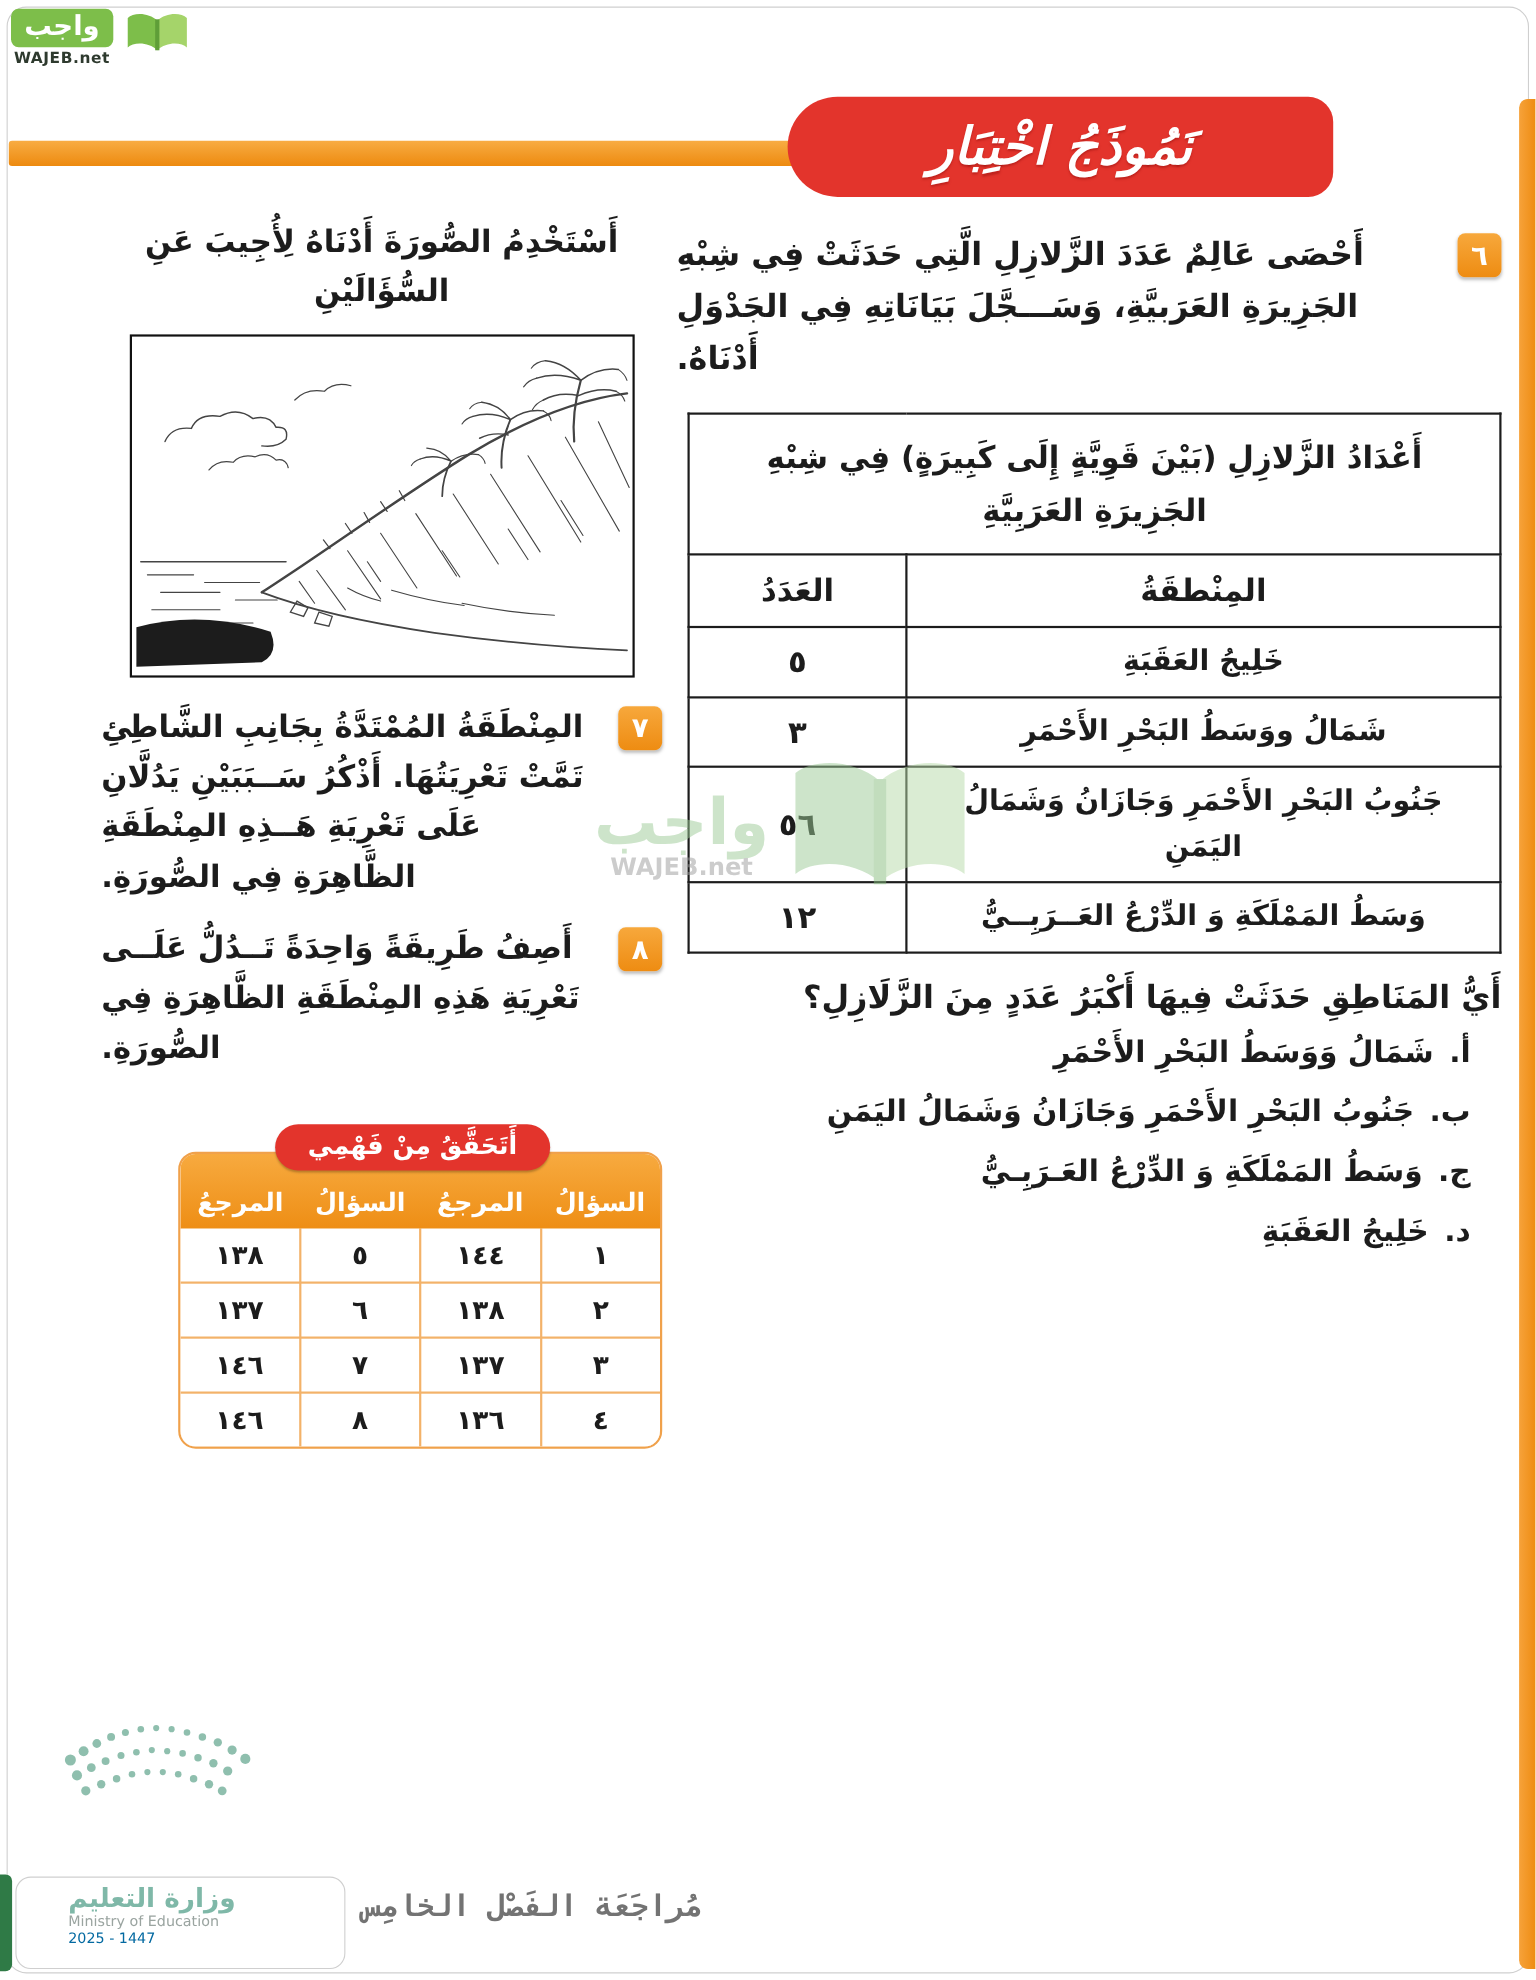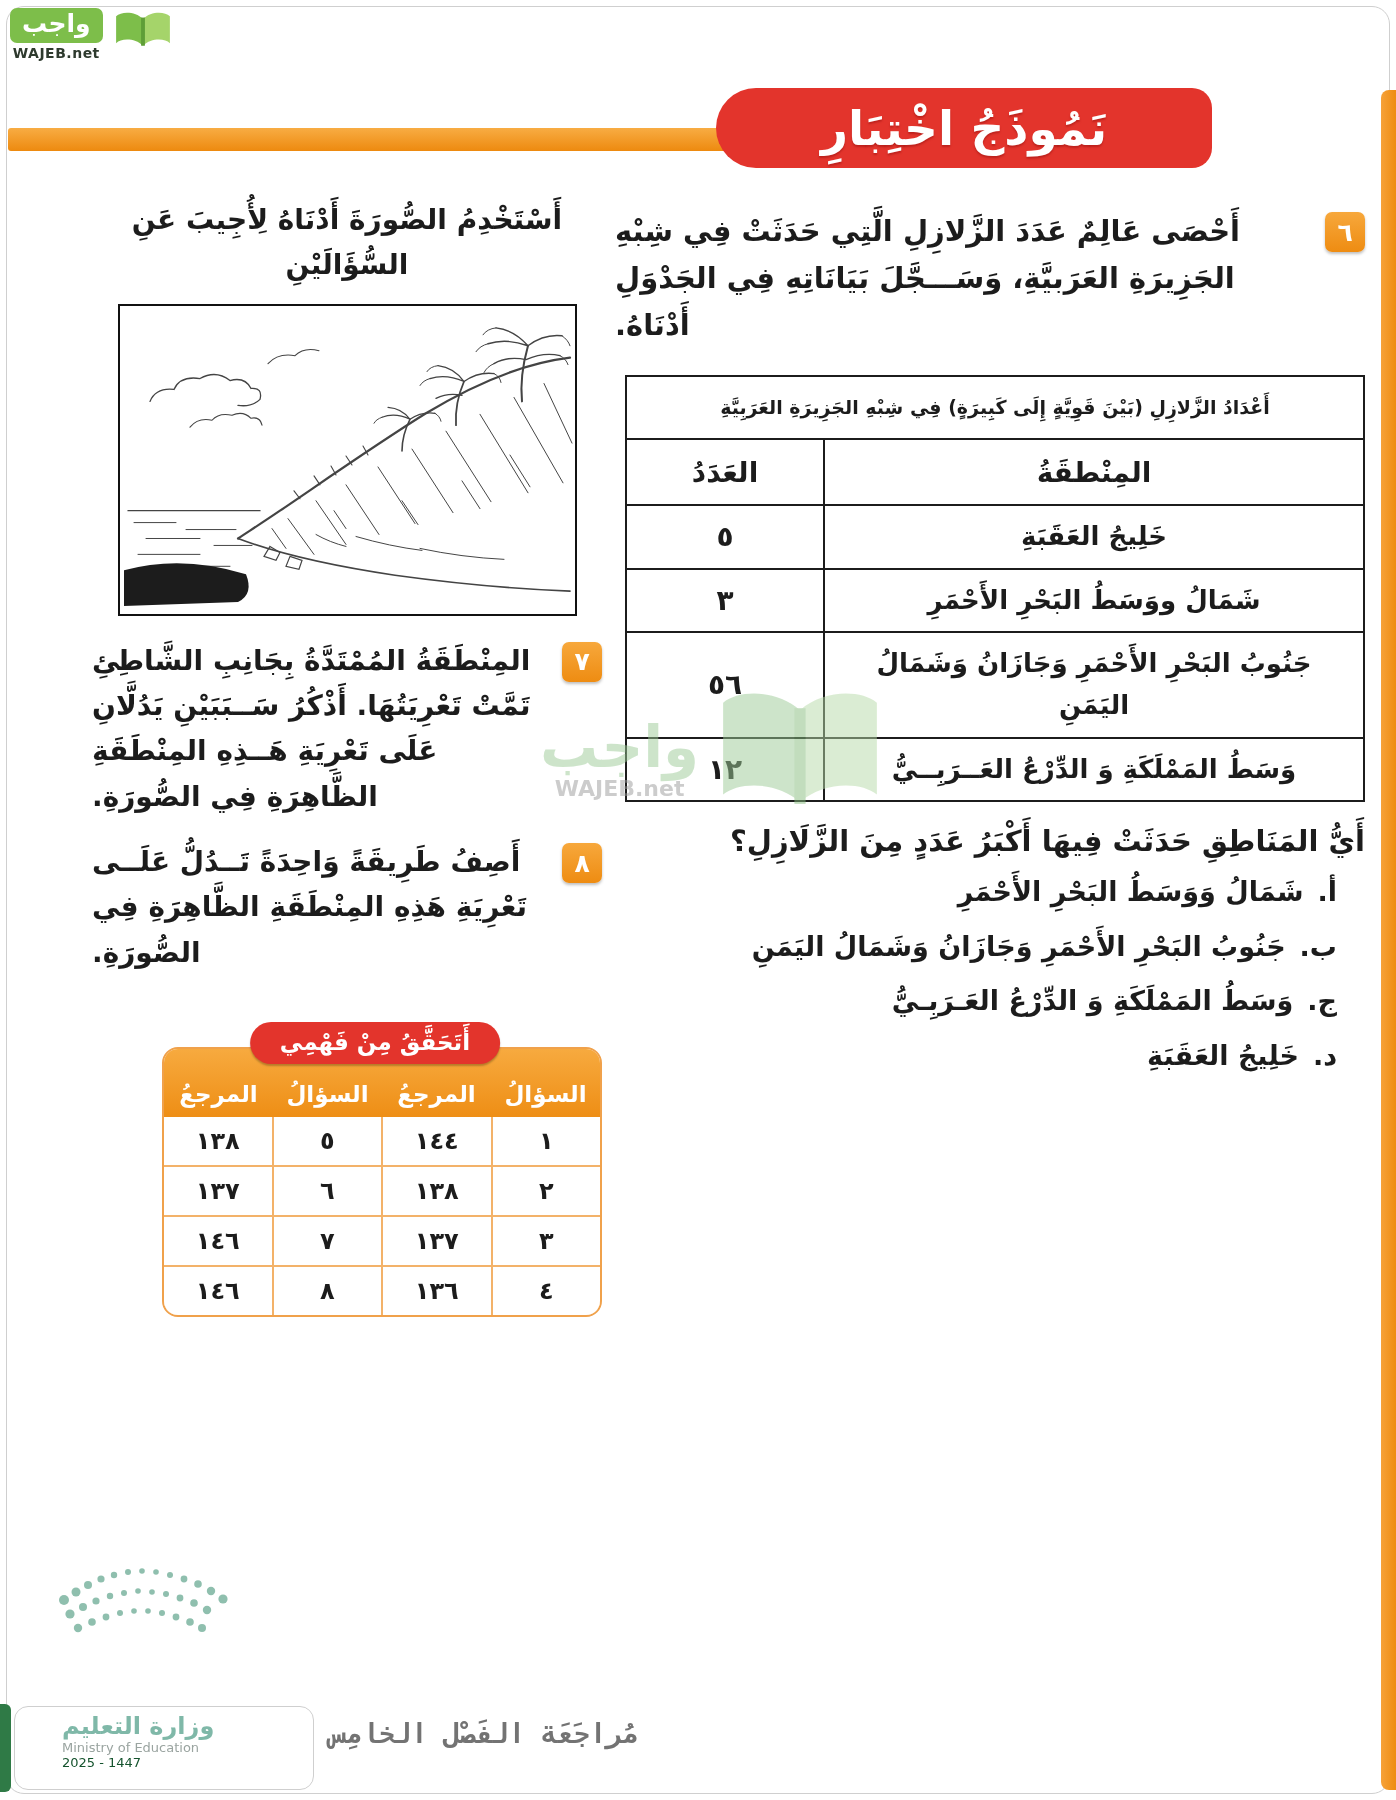--- a/index.html
+++ b/index.html
@@ -25,42 +25,42 @@
   
   .logo { left:10px; top:8px; display:flex; flex-direction:row-reverse; align-items:flex-start; gap:8px; direction:ltr; }
   .logo-text { display:flex; flex-direction:column; align-items:center; gap:2px; }
   .logo-ar { background:#7DBE4A; color:#fff; font-weight:bold; font-size:25px;
     padding:1px 12px 4px; border-radius:7px; line-height:1.2; }
   .logo-en { font-size:14px; font-weight:bold; color:#2e3a2e; letter-spacing:.5px; }
 
   
   .orange-bar { left:8px; top:128px; width:732px; height:23px;
     background:linear-gradient(#F8AC43,#ED8A0F); border-radius:3px; }
-  .title-badge { left:716px; top:88px; width:496px; height:80px;
+  .title-badge { left:716px; top:88px; width:496px; height:91px;
     background:#E3342C; border-radius:52px 26px 26px 52px;
-    display:flex; align-items:center; justify-content:center; }
+    display:flex; align-items:center; justify-content:center;font-style:italic; }
   .title-badge span { color:#fff; font-size:47px; font-weight:bold;
     text-shadow:0 2px 2px rgba(120,0,0,.35); }
 
   
   .qnum { flex:0 0 auto; width:40px; height:40px; margin-top:4px;
     background:linear-gradient(#F7A83C,#EE8C12); border-radius:7px;
     color:#fff; font-size:25px; font-weight:bold;
     display:flex; align-items:center; justify-content:center;
     box-shadow:0 2px 3px rgba(0,0,0,.25); }
 
   
   .col-right { left:615px; top:208px; width:750px; }
   .qrow { display:flex; gap:15px; }
   .qtext { font-size:29px; font-weight:bold; line-height:1.62; text-align:left; }
 
   table.quake { width:740px; margin-top:26px; border-collapse:collapse;
     border:2.5px solid #1c1c1c; }
   table.quake th, table.quake td { border:2px solid #1c1c1c; text-align:center; vertical-align:middle; }
-  .quake-title { font-size:19px; font-weight:bold; line-height:1.75; padding:14px 26px; }
+  .quake-title { font-size:28px; font-weight:bold; line-height:1.75; padding:14px 26px; }
   .quake-colhead { font-size:28px; font-weight:bold; height:66px; }
   .col-region { width:540px; }
   .col-count  { width:198px; }
   td.region { font-size:26px; font-weight:bold; line-height:1.6; padding:10px 14px; }
   td.count  { font-size:28px; font-weight:bold; }
 
   .mc-question { margin-top:22px; font-size:29px; font-weight:bold; }
   .options { margin-top:14px; padding-right:28px; display:flex; flex-direction:column; gap:14px; }
   .option { display:flex; gap:14px; font-size:27px; font-weight:bold; line-height:1.5; }
   .opt-label { flex:0 0 auto; }
@@ -96,21 +96,21 @@
   .wm-ar { color:#9CCB96; font-size:58px; font-weight:bold; line-height:1; }
   .wm-en { color:#9a9a9a; font-size:22px; font-weight:bold; }
 
   
   .ministry-logo { left:52px; top:1548px; width:190px; height:100px; }
   .ministry-box { left:14px; top:1706px; width:300px; height:84px;
     border:1.5px solid #cfcfcf; border-radius:14px; }
   .ministry-text { left:62px; top:1712px; width:220px; text-align:left; direction:ltr; }
   .ministry-ar { color:#7FB8A8; font-size:24px; font-weight:bold; letter-spacing:2px; }
   .ministry-en { color:#9aa4a0; font-size:13px; }
-  .ministry-year { color:#14532d; font-size:13px; }
+  .ministry-year { color:#0369a1; font-size:13px; }
   .page-badge { left:252px; top:1803px; width:66px; height:52px;
     border:2px solid #666; border-radius:50%; background:#fff; z-index:2;
     display:flex; align-items:center; justify-content:center; }
   .page-badge-inner { width:54px; height:40px; border:1.5px solid #888; border-radius:50%;
     display:flex; align-items:center; justify-content:center;
     font-size:24px; font-weight:bold; }
   .chapter { left:330px; top:1718px; font-size:27px; font-weight:bold; color:#737373;font-family:Liberation Mono, monospace; }
 
   .sk { fill:none; stroke:#444; stroke-linecap:round; }
 </style>

